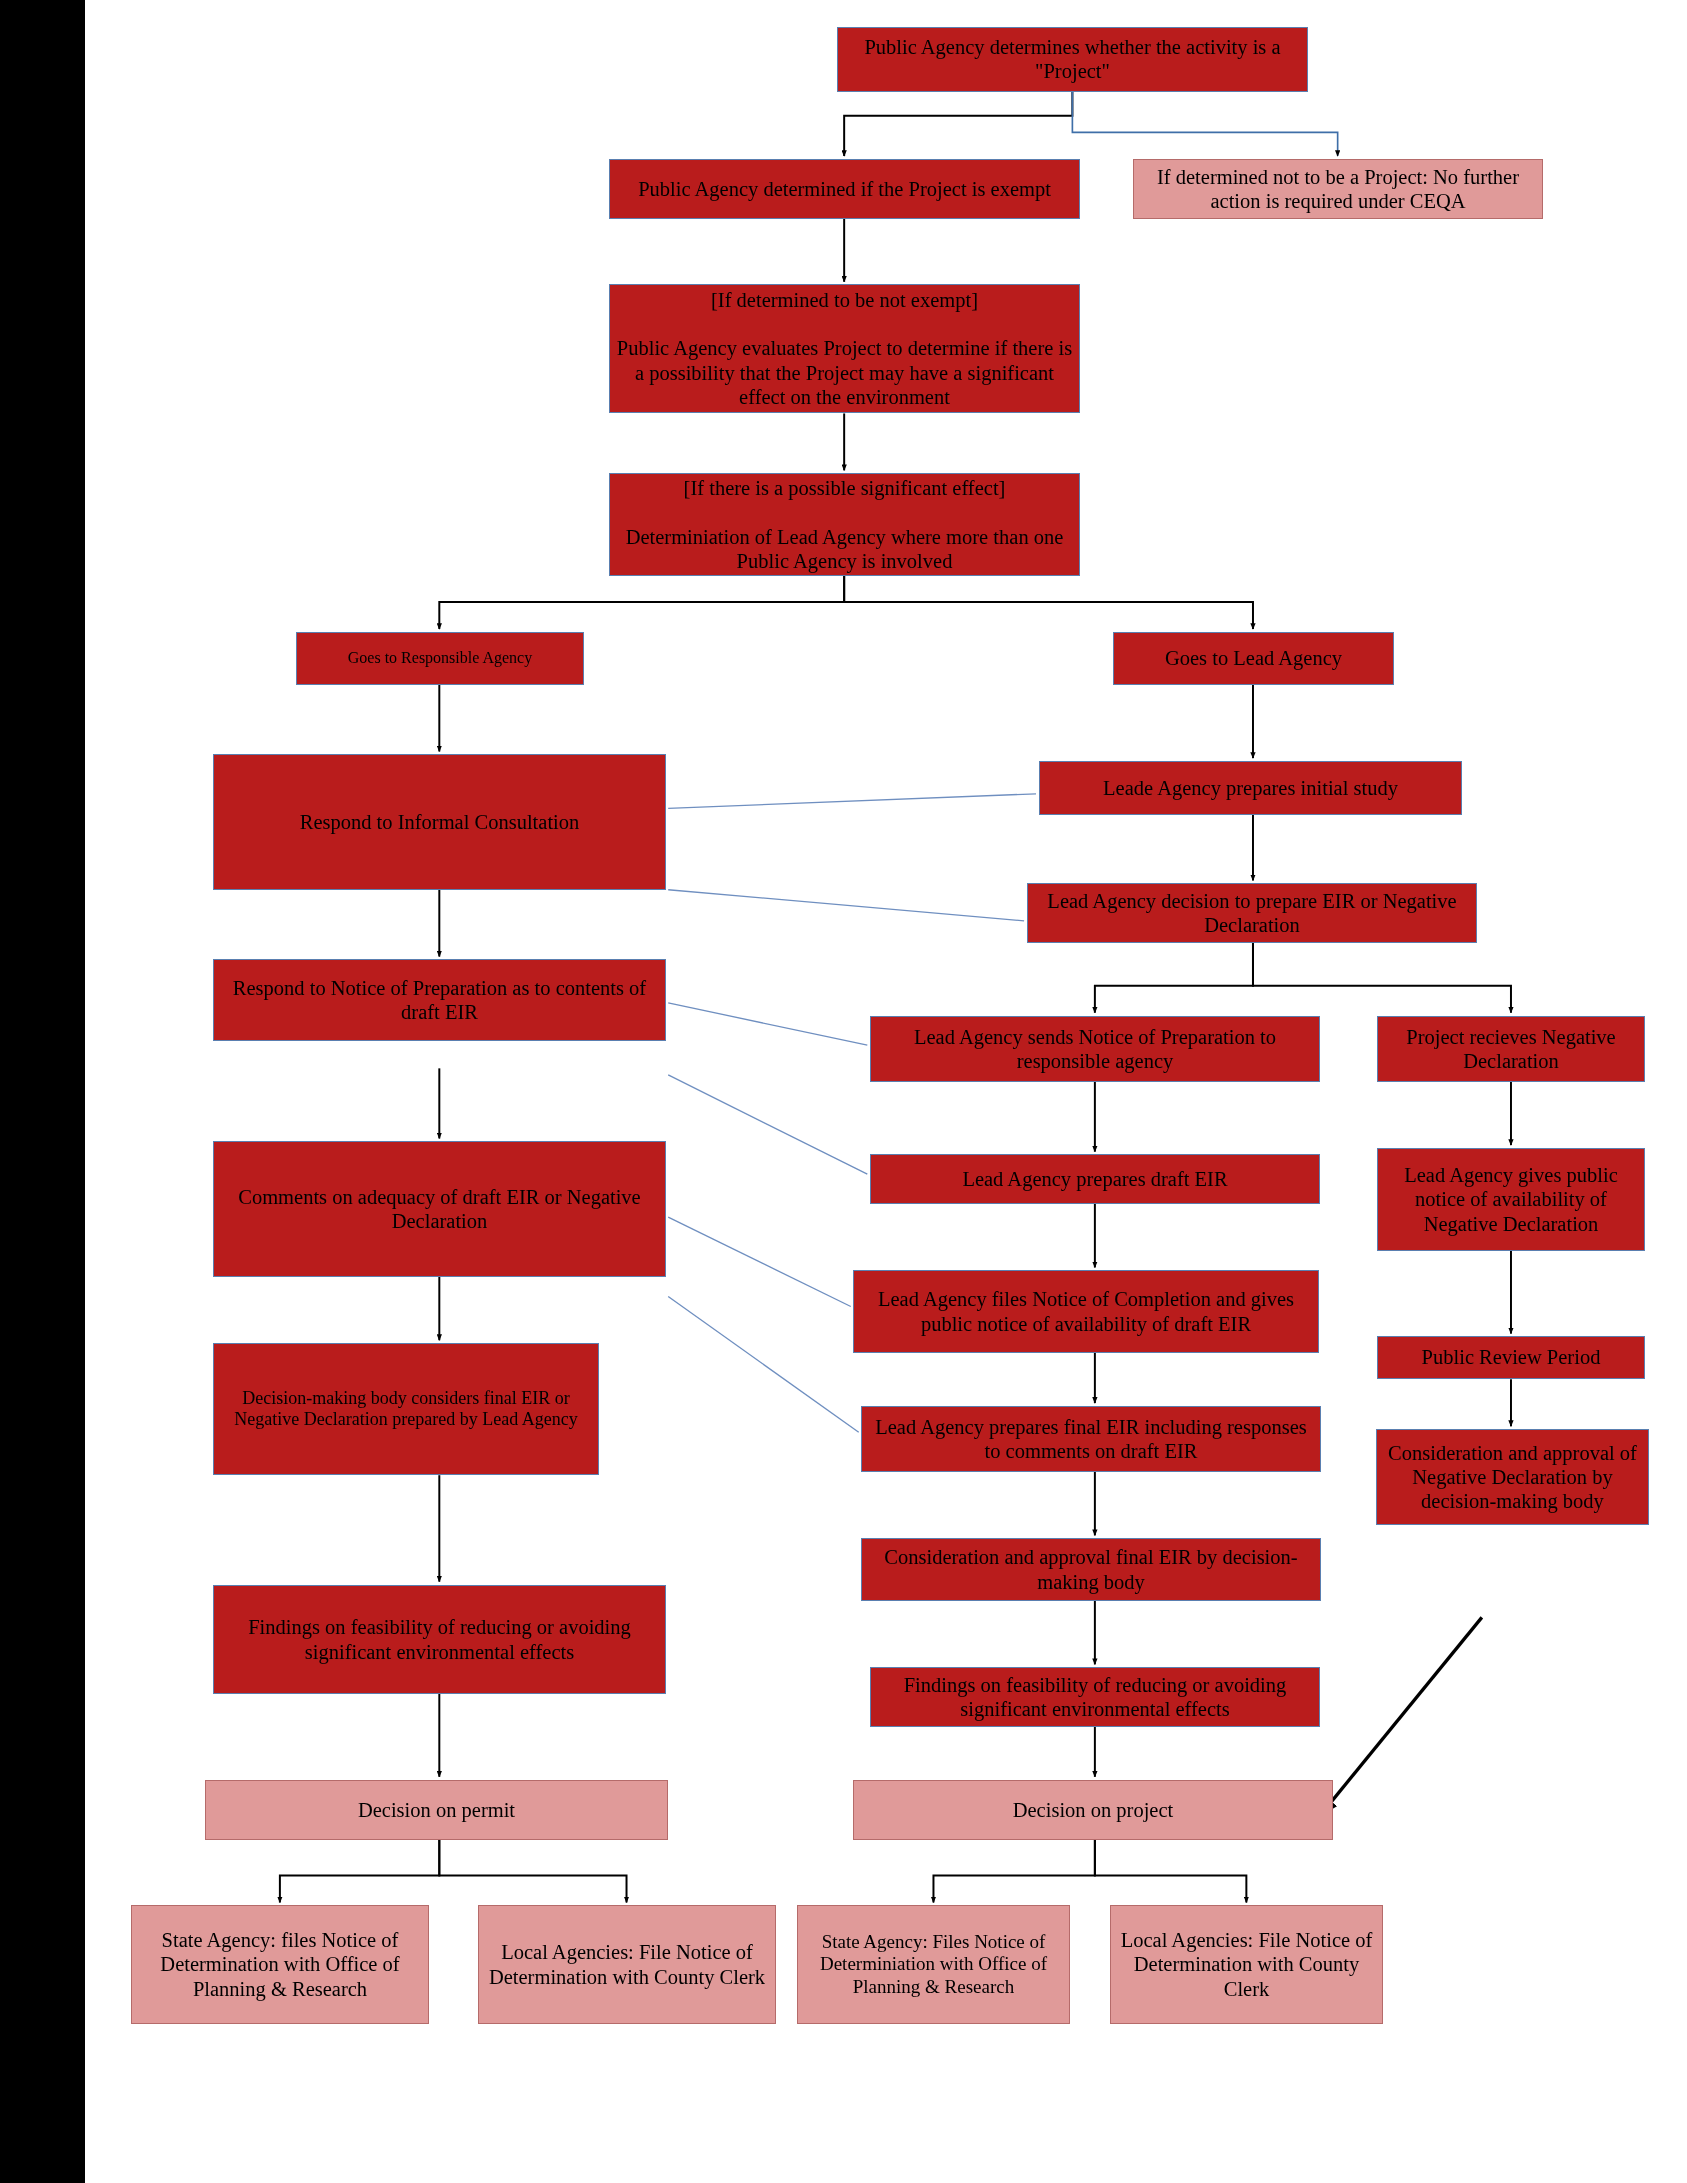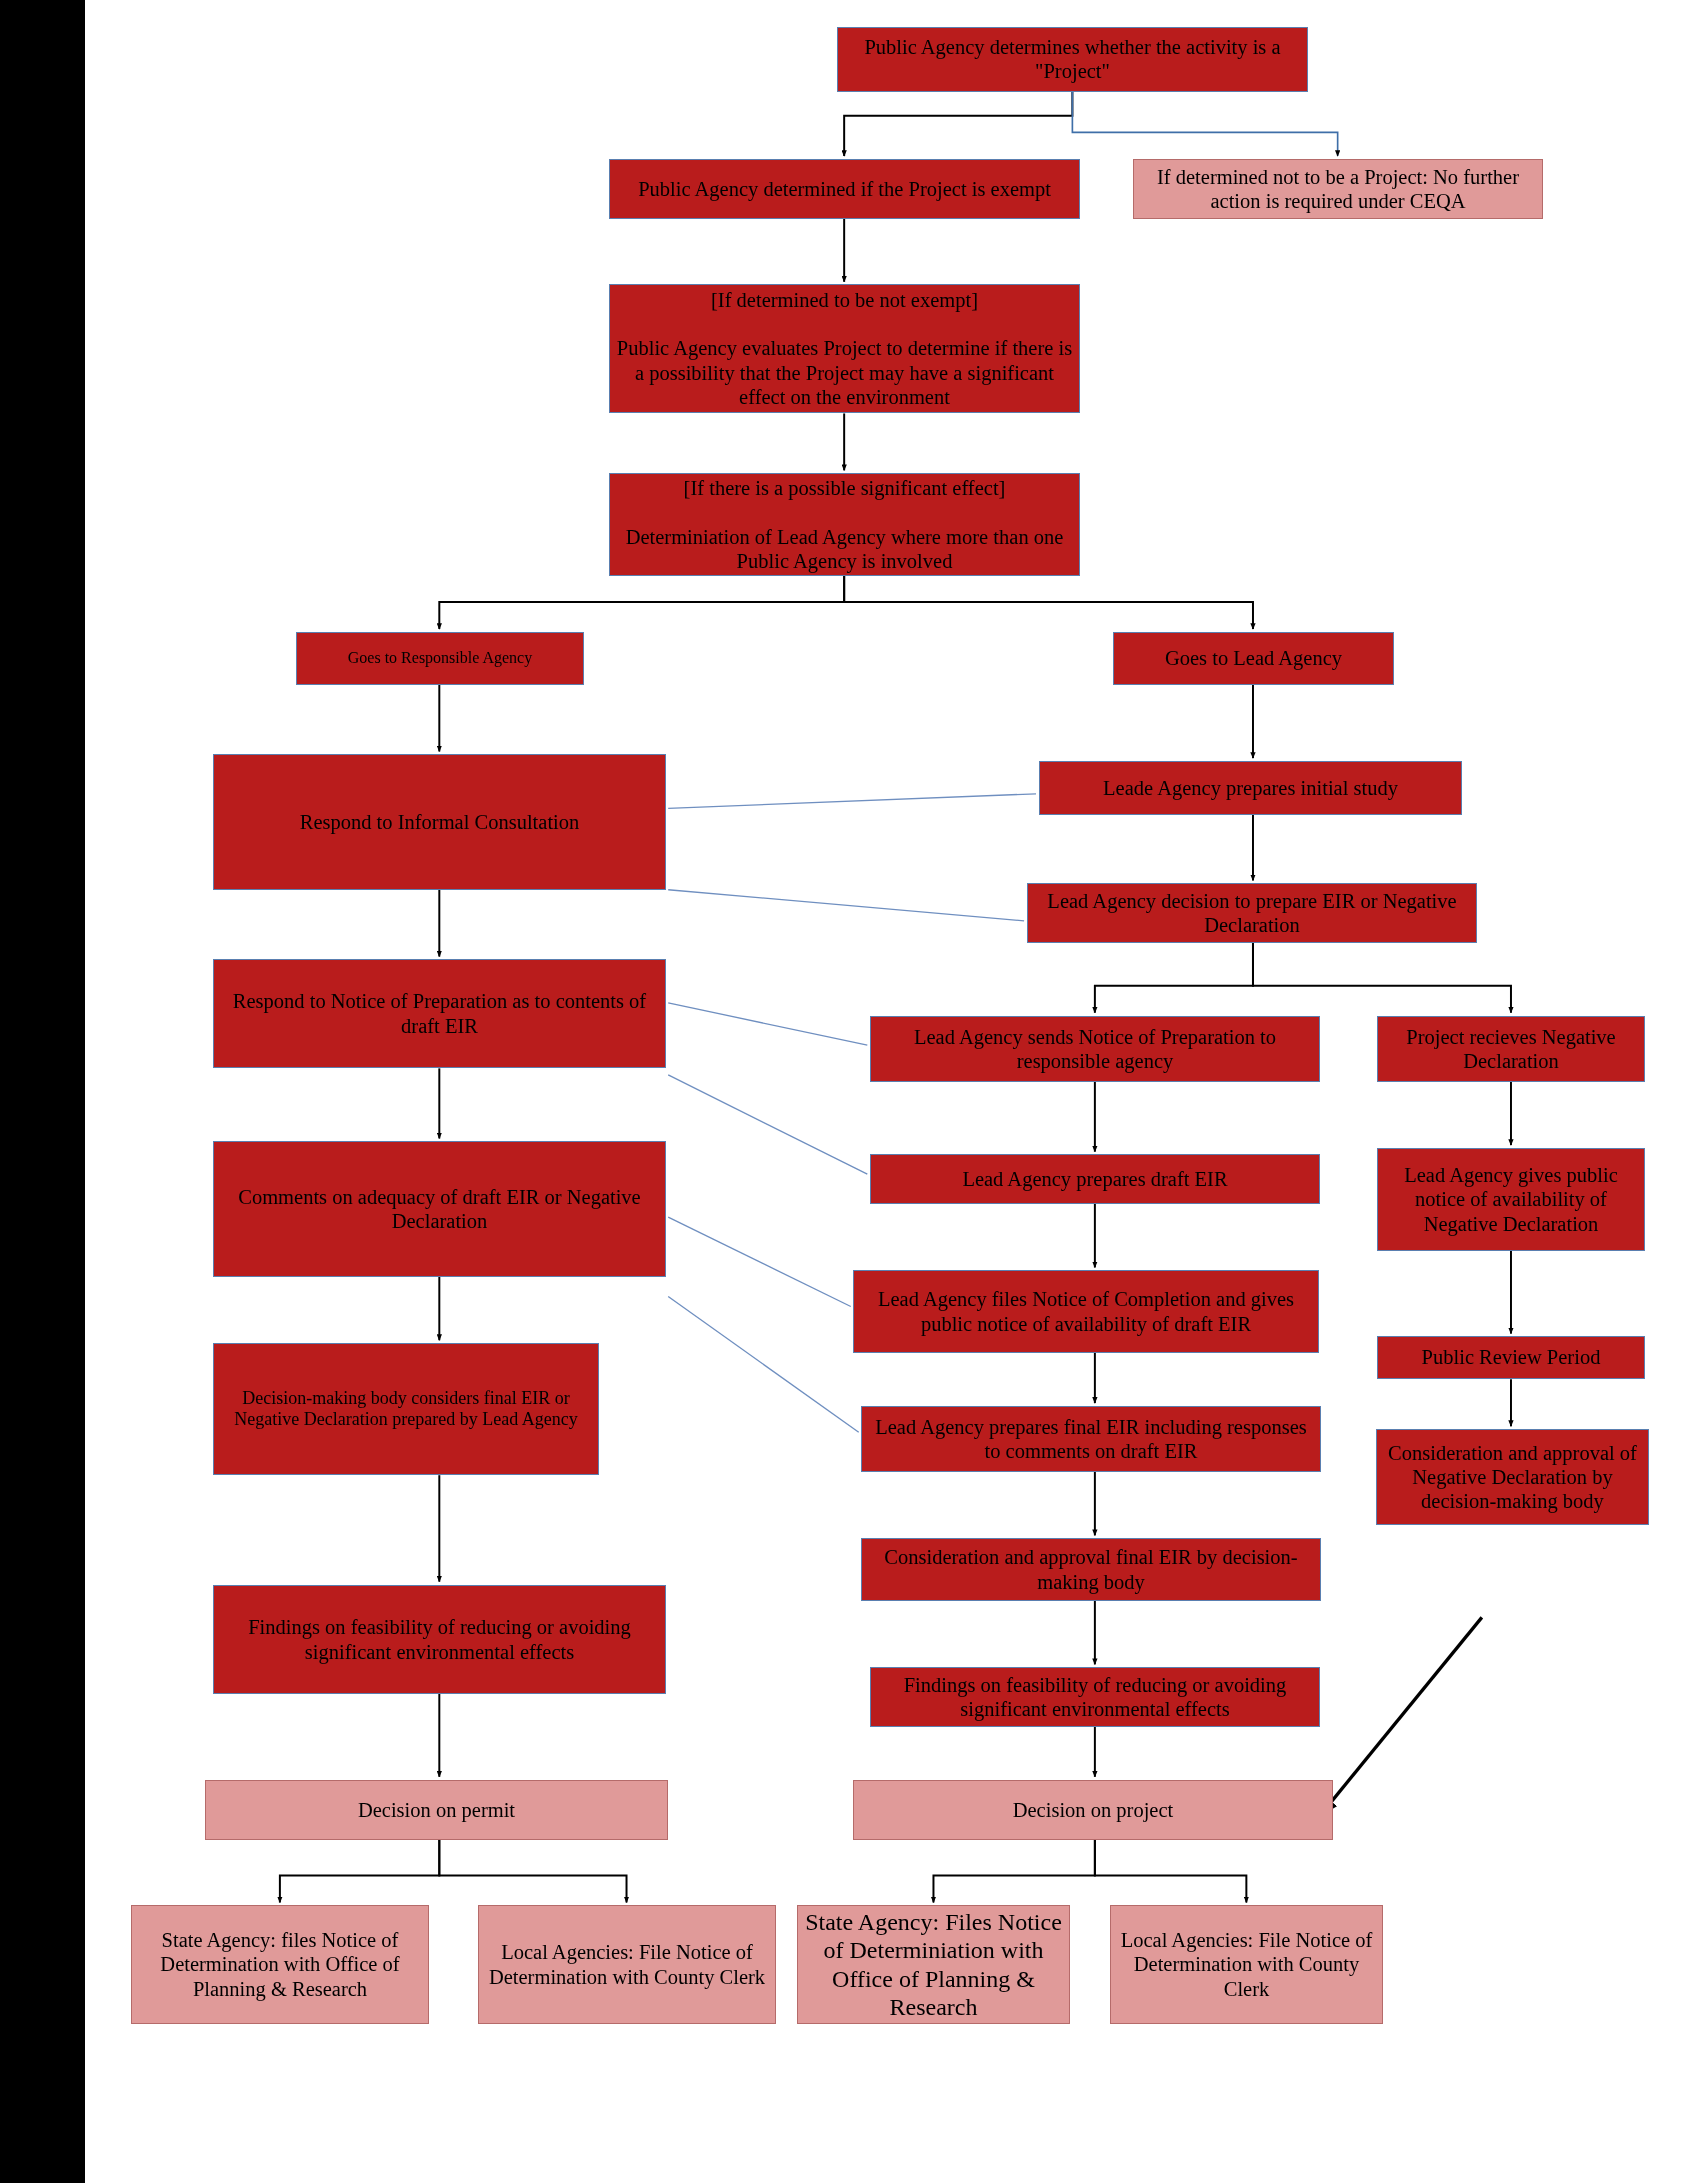--- a/index.html
+++ b/index.html
@@ -168,21 +168,21 @@
     </div>
     <div class="node blue" style="left: 213px; top: 754px; width: 453px; height: 136px; font-size: 20.5px;">
       <div style="white-space: pre-line;">Respond to Informal Consultation</div>
     </div>
     <div class="node blue" style="left: 1039px; top: 761px; width: 423px; height: 54px; font-size: 20.5px;">
       <div style="white-space: pre-line;">Leade Agency prepares initial study</div>
     </div>
     <div class="node blue" style="left: 1027px; top: 883px; width: 450px; height: 60px; font-size: 20.5px;">
       <div style="white-space: pre-line;">Lead Agency decision to prepare EIR  or Negative Declaration</div>
     </div>
-    <div class="node blue" style="left: 213px; top: 959px; width: 453px; height: 109px; font-size: 20.5px;">
+    <div class="node blue" style="left: 213px; top: 959px; width: 453px; height: 82px; font-size: 20.5px;">
       <div style="white-space: pre-line;">Respond to Notice of Preparation as to contents of draft EIR</div>
     </div>
     <div class="node blue" style="left: 870px; top: 1016px; width: 450px; height: 66px; font-size: 20.5px;">
       <div style="white-space: pre-line;">Lead Agency sends Notice of Preparation to responsible agency</div>
     </div>
     <div class="node blue" style="left: 1377px; top: 1016px; width: 268px; height: 66px; font-size: 20.5px;">
       <div style="white-space: pre-line;">Project recieves Negative Declaration</div>
     </div>
     <div class="node blue" style="left: 213px; top: 1141px; width: 453px; height: 136px; font-size: 20.5px;">
       <div style="white-space: pre-line;">Comments on adequacy of draft EIR or Negative Declaration</div>
@@ -222,20 +222,20 @@
     </div>
     <div class="node red" style="left: 853px; top: 1780px; width: 480px; height: 60px; font-size: 20.5px;">
       <div style="white-space: pre-line;">Decision on project</div>
     </div>
     <div class="node red" style="left: 131px; top: 1905px; width: 298px; height: 119px; font-size: 20.5px;">
       <div style="white-space: pre-line;">State Agency: files Notice of Determination with Office of Planning &amp; Research</div>
     </div>
     <div class="node red" style="left: 478px; top: 1905px; width: 298px; height: 119px; font-size: 20.5px;">
       <div style="white-space: pre-line;">Local Agencies: File Notice of Determination with County Clerk</div>
     </div>
-    <div class="node red" style="left: 797px; top: 1905px; width: 273px; height: 119px; font-size: 24px;">
+    <div class="node red" style="left: 797px; top: 1905px; width: 273px; height: 119px; font-size: 19px;">
       <div style="white-space: pre-line;">State Agency: Files Notice of Determiniation with Office of Planning &amp; Research</div>
     </div>
     <div class="node red" style="left: 1110px; top: 1905px; width: 273px; height: 119px; font-size: 20.5px;">
       <div style="white-space: pre-line;">Local Agencies: File Notice of Determination with County Clerk</div>
     </div>
   </div>
 
 
 </body></html>

